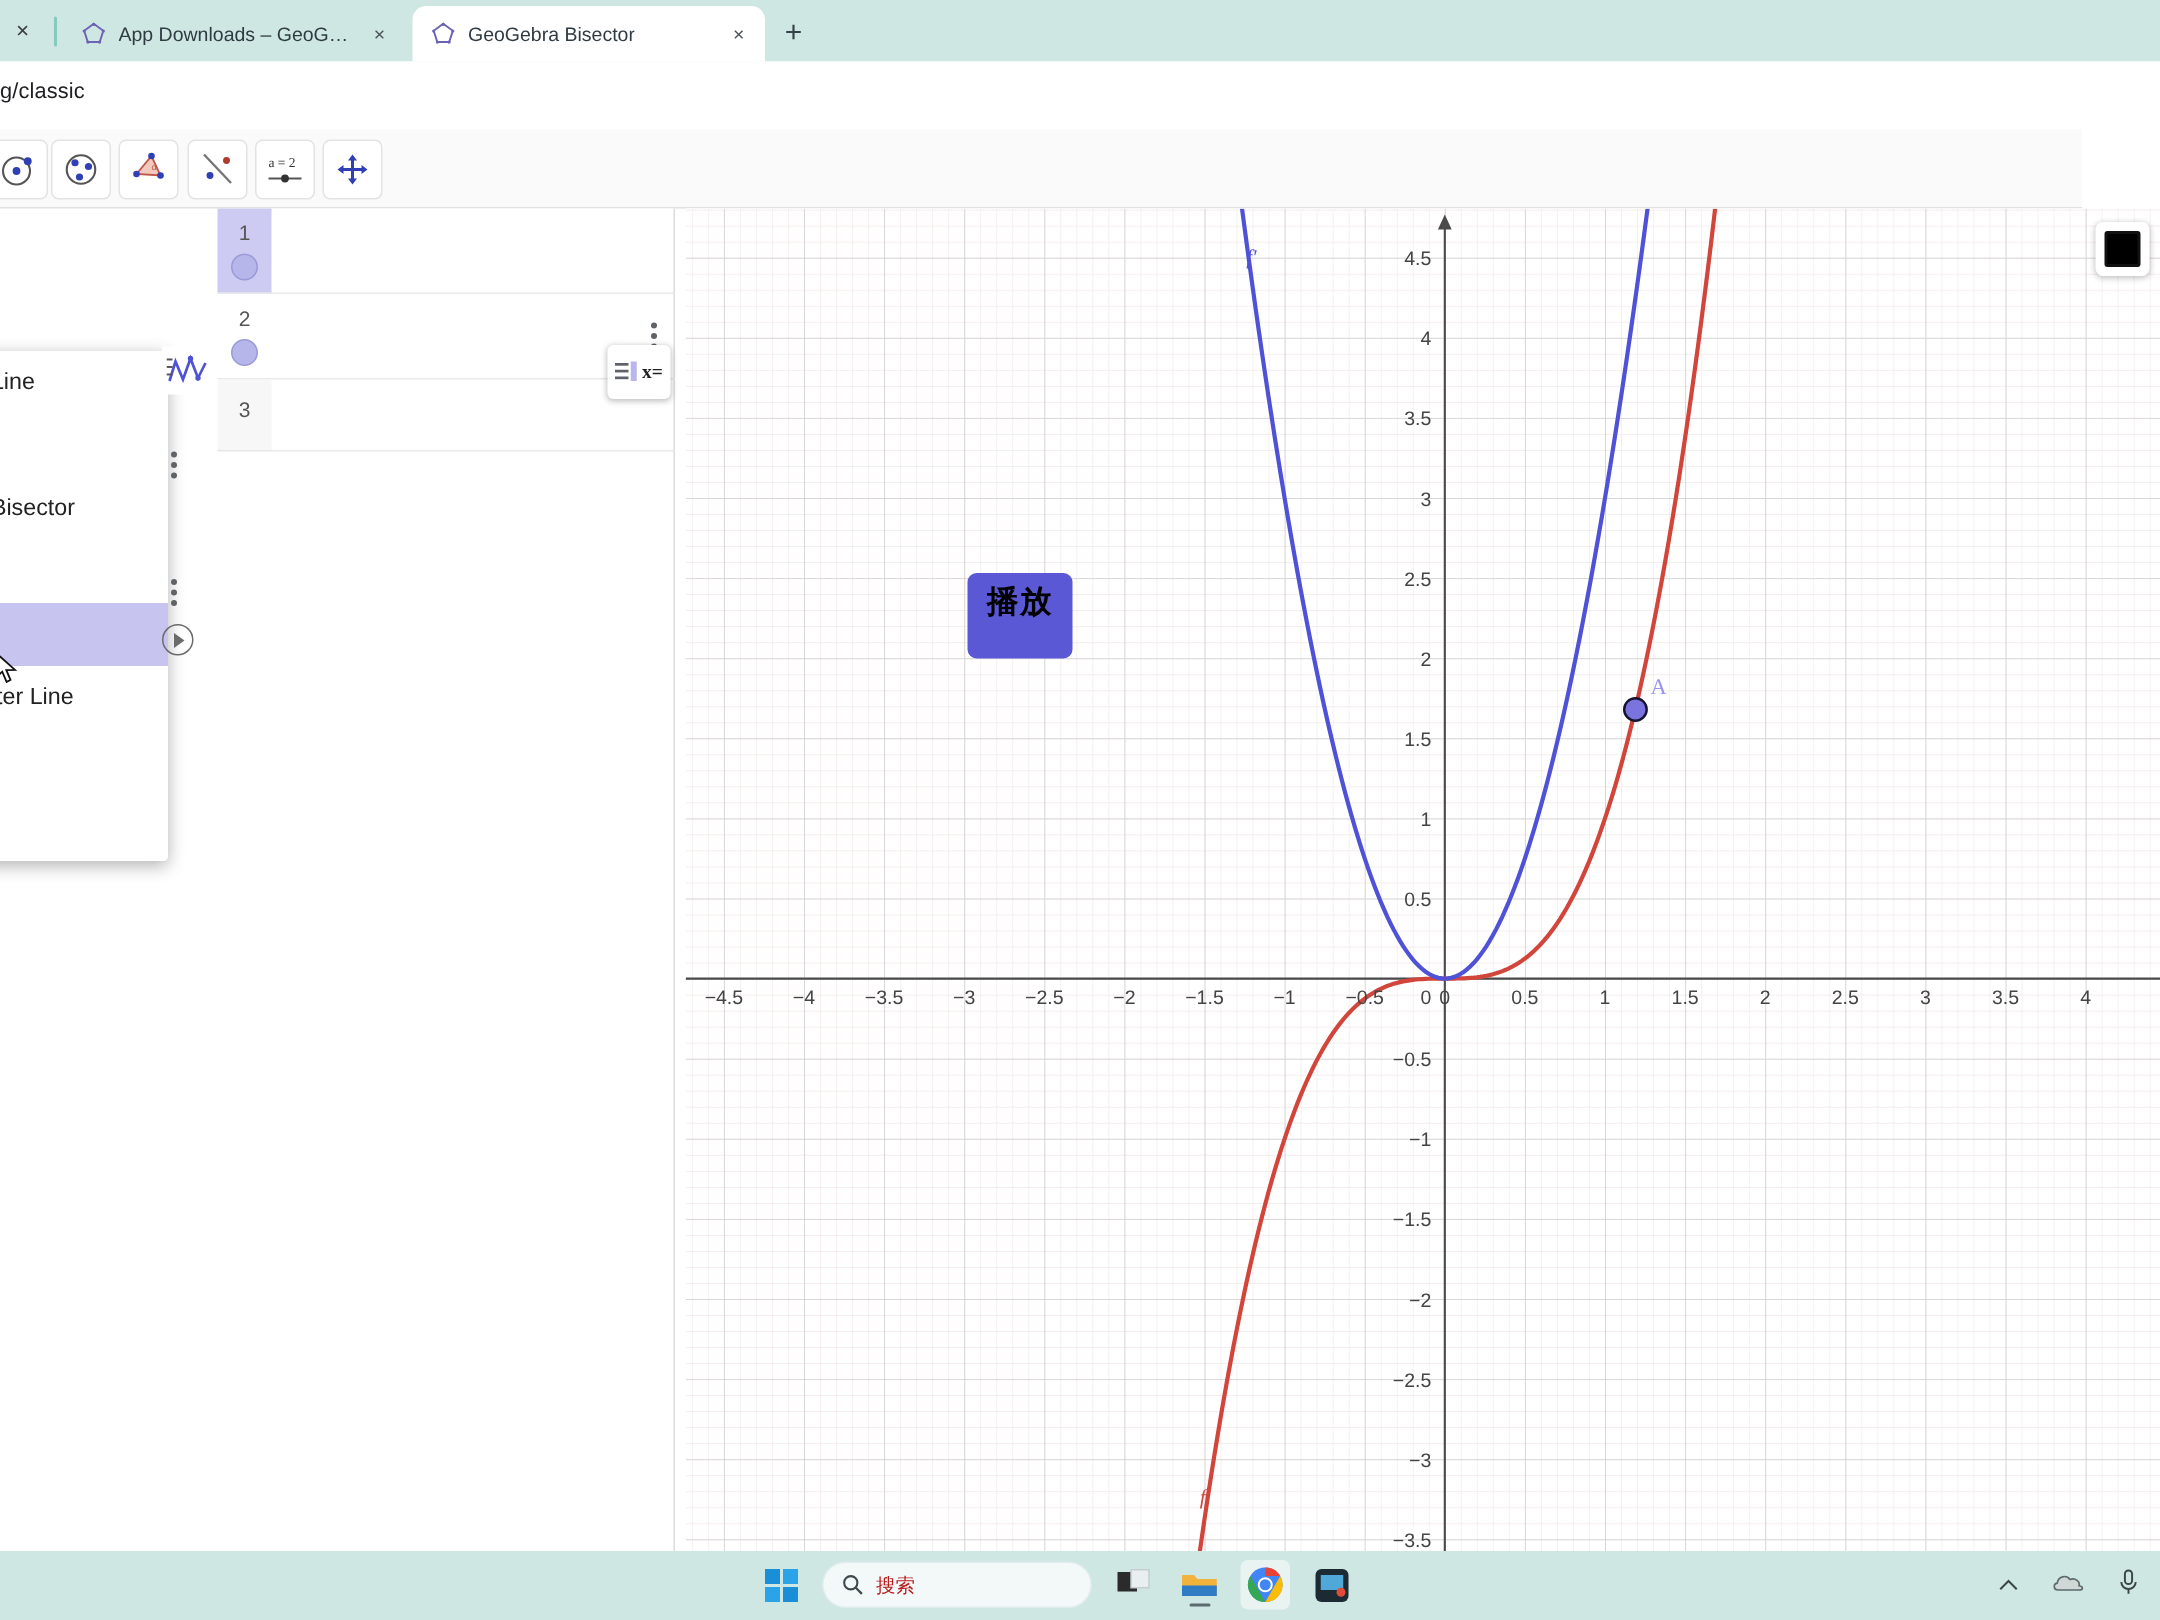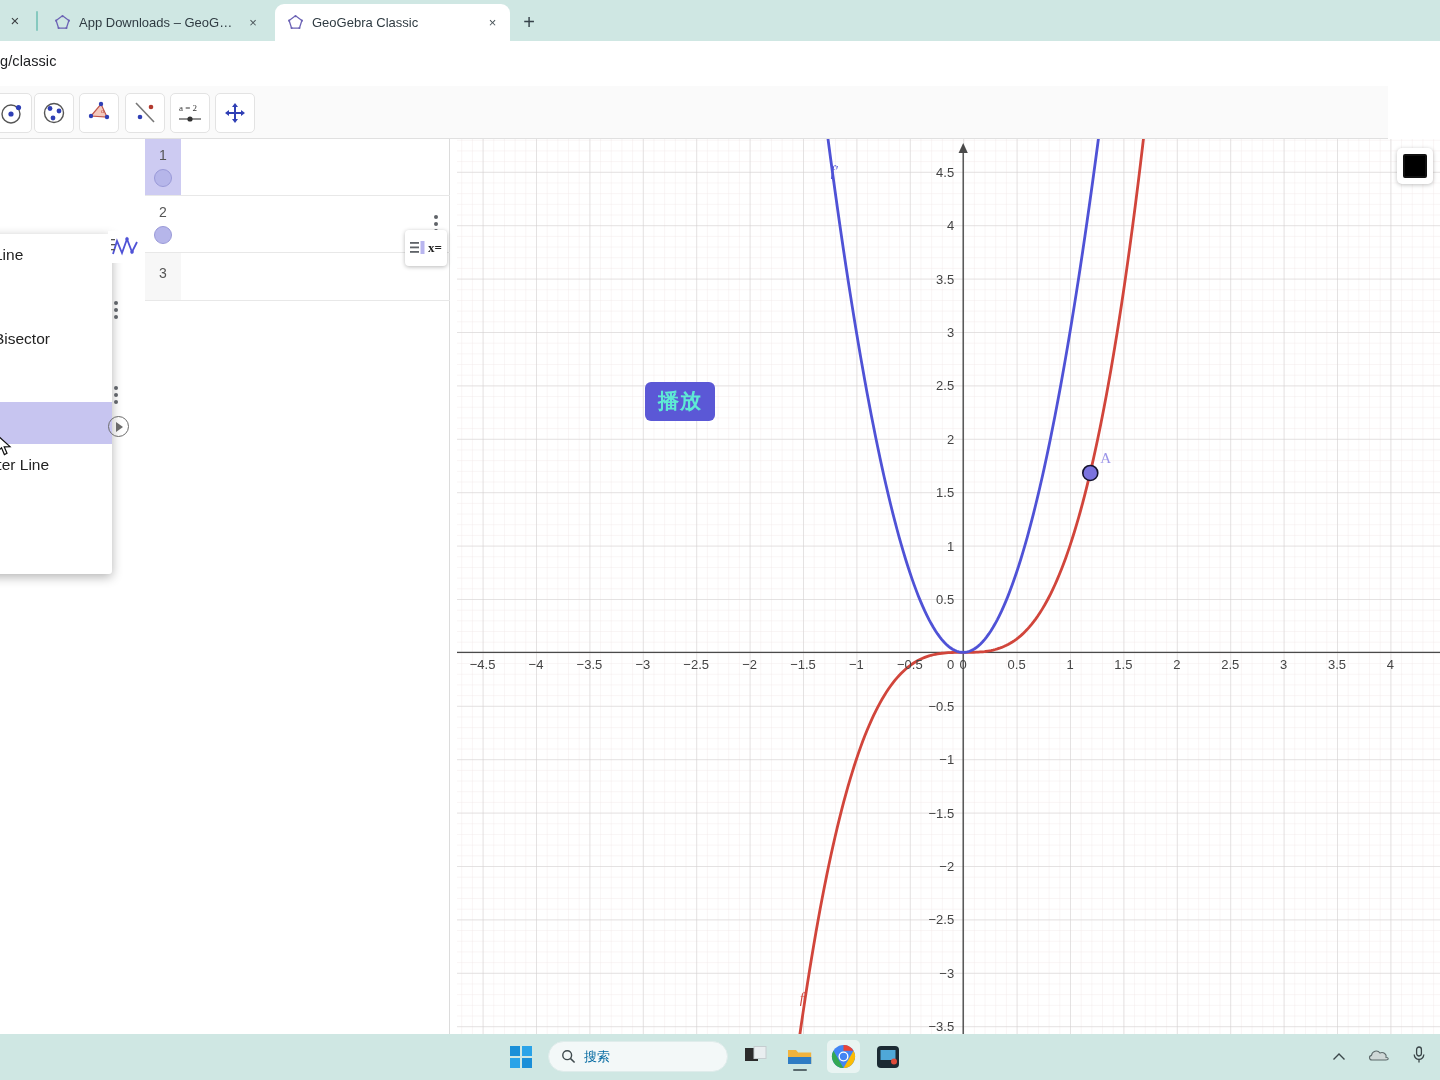--- a/index.html
+++ b/index.html
@@ -139,22 +139,22 @@
   .cursor-arrow { position: absolute; left: -4px; top: 348px; }
 
   
   .graphics {
     position: absolute; left: 457px; top: 53px; width: 983px; height: 895px;
     background: #ffffff; overflow: hidden;
   }
   .gridlayer { position: absolute; inset: 0; }
   .play-chip {
     position: absolute; left: 188px; top: 243px;
-    background: #5b58d6; color: #5eead4; border-radius: 6px;
-    padding: 5px 13px 6px 13px; font-size: 21px; font-weight: bold;
+    background: #5b58d6; color: #000000; border-radius: 6px;
+    padding: 5px 13px 24px 13px; font-size: 21px; font-weight: bold;
     font-family: "DejaVu Sans", sans-serif; letter-spacing: 1px;
   }
   .style-swatch {
     position: absolute; right: 7px; top: 9px; width: 36px; height: 36px;
     background: #fff; border-radius: 5px; box-shadow: 0 1px 4px rgba(0,0,0,.25);
     display: flex; align-items: center; justify-content: center;
   }
   .style-swatch i {
     width: 24px; height: 24px; background: #000; border: 2px solid #111;
     border-radius: 2px; display: block;
@@ -178,21 +178,21 @@
   .tb-center {
     position: absolute; left: 505px; top: 6px;
     display: flex; align-items: center; gap: 11px;
   }
   .start-btn { width: 32px; height: 32px; display: flex; align-items: center; justify-content: center; }
   .tb-search {
     width: 180px; height: 31px; background: #f3f8f8;
     border: 1px solid #dfeceb; border-radius: 16px;
     display: flex; align-items: center; gap: 8px; padding-left: 12px;
   }
-  .tb-search span { font-size: 13px; color: #0369a1; font-family: "DejaVu Sans", sans-serif; }
+  .tb-search span { font-size: 13px; color: #b91c1c; font-family: "DejaVu Sans", sans-serif; }
   .tb-icon { width: 33px; height: 33px; display: flex; align-items: center; justify-content: center; }
   .tb-icon.highlight { background: rgba(255,255,255,.55); border-radius: 5px; }
   .tb-right {
     position: absolute; right: 14px; top: 12px;
     display: flex; align-items: center; gap: 22px;
   }
   .tick-lbl { font-family: "Liberation Sans", sans-serif; fill: #444; font-size: 13px; }
 </style>
 </head>
 <body>
@@ -222,21 +222,21 @@
       <span class="tab-fav">
         <svg width="17" height="17" viewBox="0 0 24 24">
           <path d="M12 2.6 21 9.2 17.6 19.8 6.4 19.8 3 9.2Z" fill="none" stroke="#6c63b5" stroke-width="1.8"></path>
           <circle cx="12" cy="3.2" r="1.5" fill="#6c63b5"></circle>
             <circle cx="21" cy="9.4" r="1.5" fill="#6c63b5"></circle>
           <circle cx="17.5" cy="19.8" r="1.5" fill="#6c63b5"></circle>
             <circle cx="6.5" cy="19.8" r="1.5" fill="#6c63b5"></circle>
           <circle cx="3" cy="9.4" r="1.5" fill="#6c63b5"></circle>
         </svg>
       </span>
-      <span class="tab-title">GeoGebra Classic</span>
+      <span class="tab-title">GeoGebra Bisector</span>
       <span class="tab-x" style="margin-left:auto">×</span>
     </div>
 
     <div class="newtab">+</div>
   </div>
 
   <div class="browser-urlbar"></div>
   <div class="url-text">g/classic</div>
 
   <div class="gg-app">

